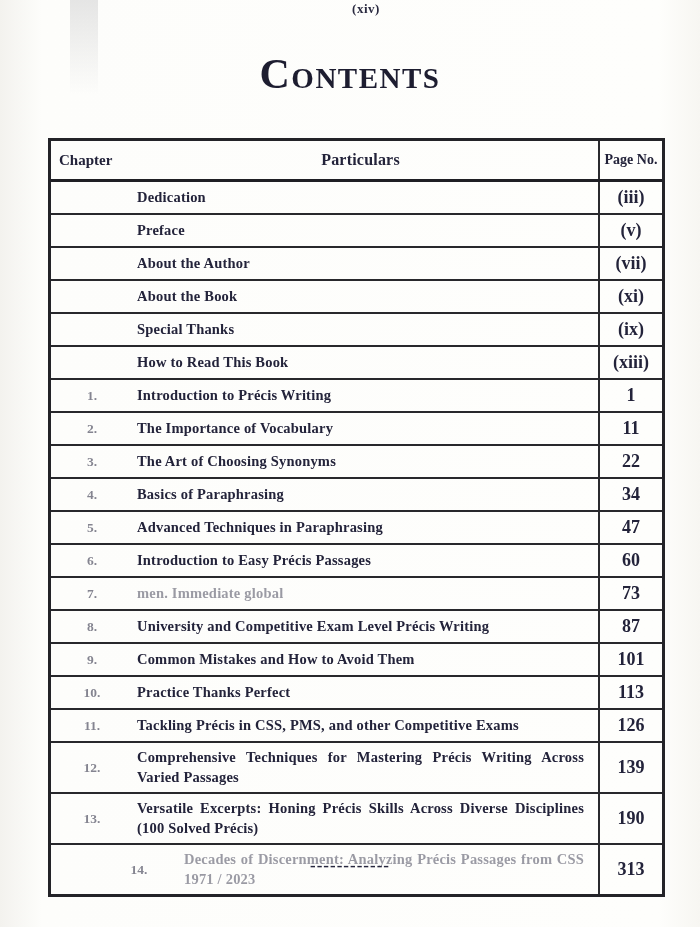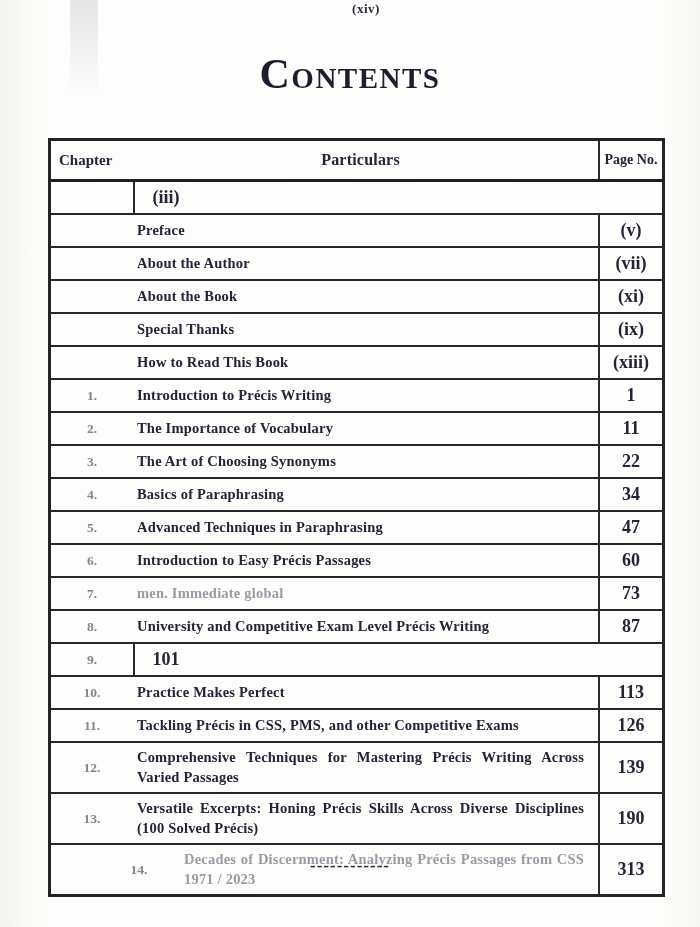--- a/index.html
+++ b/index.html
@@ -112,20 +112,21 @@
 
   <div class="toc">
     <div class="row header">
       <div class="cell-chapter">Chapter</div>
       <div class="cell-particulars">Particulars</div>
       <div class="cell-page">Page No.</div>
     </div>
     <div id="toc-body">
     <div class="row">
       <div class="cell-chapter faded"></div>
+      <div class="cell-particulars ink">Dedication</div>
       <div class="cell-page ink">(iii)</div>
     </div>
 
     <div class="row">
       <div class="cell-chapter faded"></div>
       <div class="cell-particulars ink">Preface</div>
       <div class="cell-page ink">(v)</div>
     </div>
 
     <div class="row">
@@ -195,26 +196,27 @@
     </div>
 
     <div class="row">
       <div class="cell-chapter faded">8.</div>
       <div class="cell-particulars ink">University and Competitive Exam Level Précis Writing</div>
       <div class="cell-page ink">87</div>
     </div>
 
     <div class="row">
       <div class="cell-chapter faded">9.</div>
+      <div class="cell-particulars ink">Common Mistakes and How to Avoid Them</div>
       <div class="cell-page ink">101</div>
     </div>
 
     <div class="row">
       <div class="cell-chapter faded">10.</div>
-      <div class="cell-particulars ink">Practice Makes Perfect</div>
+      <div class="cell-particulars ink">Practice Thanks Perfect</div>
       <div class="cell-page ink">113</div>
     </div>
 
     <div class="row">
       <div class="cell-chapter faded">11.</div>
       <div class="cell-particulars ink">Tackling Précis in CSS, PMS, and other Competitive Exams</div>
       <div class="cell-page ink">126</div>
     </div>
 
     <div class="row">

